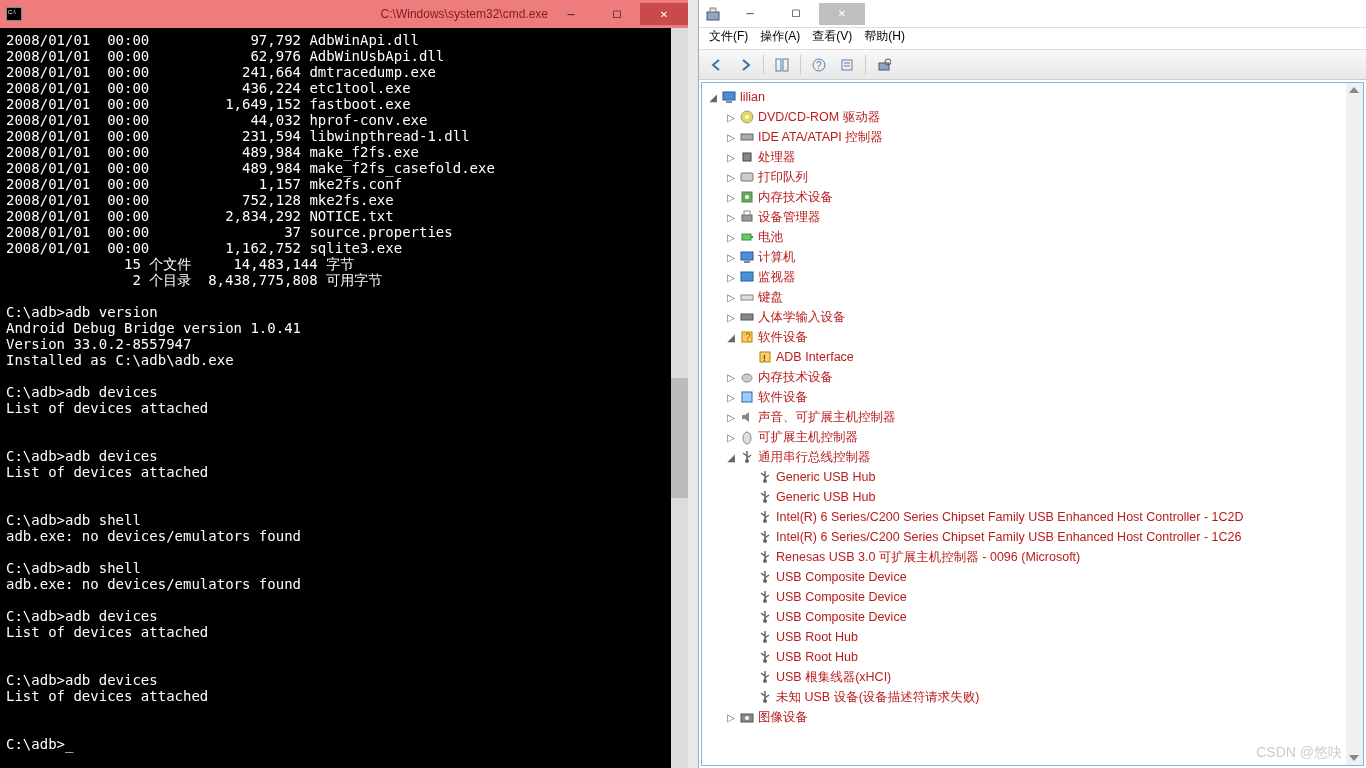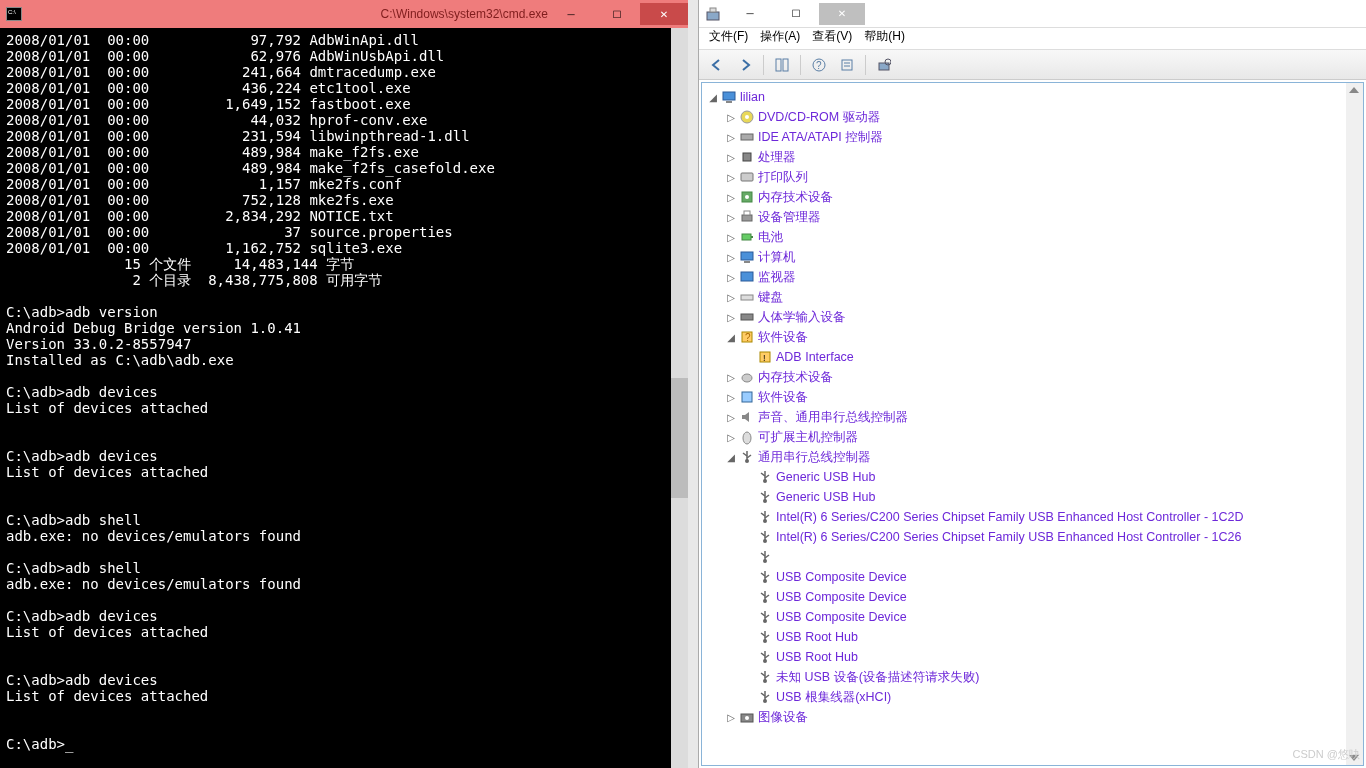--- a/index.html
+++ b/index.html
@@ -34,22 +34,22 @@
 .tree-area { flex: 1; overflow: hidden; position: relative; background: #fff; border: 1px solid #8ab4d8; margin: 2px; }
 .tree-area .scroll-v { position: absolute; right: 0; top: 0; width: 17px; height: 100%; background: #f0f0f0; }
 .tree-area .scroll-v::before, .tree-area .scroll-v::after { content:""; position:absolute; left:3px; width:0; height:0; border-left:5px solid transparent; border-right:5px solid transparent; }
 .tree-area .scroll-v::before { top:4px; border-bottom:6px solid #888; }
 .tree-area .scroll-v::after { bottom:4px; border-top:6px solid #888; }
 .tree { list-style: none; padding: 4px 0 4px 0; }
 .tree li { list-style: none; }
 .node { display: flex; align-items: center; height: 20px; padding-right: 16px; cursor: pointer; white-space: nowrap; }
 .node .expander { width: 14px; text-align: center; color: #666; font-size: 10px; cursor: pointer; }
 .node .iconbox { width: 18px; display: flex; align-items: center; justify-content: center; }
-.lbl { padding-left: 2px; font-size: 12.5px; color: #6d28d9; }
-.watermark { position: absolute; right: 6px; bottom: 6px; color: #ccc; font-size: 11px; }
+.lbl { padding-left: 2px; font-size: 12.5px; color: #b91c1c; }
+.watermark { position: absolute; right: 24px; bottom: 6px; color: #ccc; font-size: 14px; }
 svg { display: block; }
 </style>
 </head>
 <body>
 
 <div class="left-pane">
   <div class="cmd-titlebar">
     <div class="title-wrap">
       <span class="cmd-icon"></span>
       <span class="cmd-title">C:\Windows\system32\cmd.exe</span>
@@ -356,21 +356,21 @@
           </div>
         </li>
         <li>
           <div class="node" style="padding-left:22px">
             <span class="expander">▷</span>
             <span class="iconbox">
               <svg width="16" height="16">
                 <path d="M3 6 L6 6 L10 3 L10 13 L6 10 L3 10 Z" fill="#888"></path>
               </svg>
             </span>
-            <span class="lbl">声音、通用串行总线控制器</span>
+            <span class="lbl">声音、可扩展主机控制器</span>
           </div>
         </li>
         <li>
           <div class="node" style="padding-left:22px">
             <span class="expander">▷</span>
             <span class="iconbox">
               <svg width="16" height="16">
                 <ellipse cx="8" cy="9" rx="4" ry="6" fill="#ddd" stroke="#888"></ellipse>
               </svg>
             </span>
@@ -451,20 +451,21 @@
           <div class="node" style="padding-left:40px">
             <span class="expander"></span>
             <span class="iconbox">
               <svg width="16" height="16">
                 <circle cx="8" cy="12" r="2" fill="#666"></circle>
                 <line x1="8" y1="12" x2="8" y2="2" stroke="#666" stroke-width="1.5"></line>
                 <line x1="8" y1="7" x2="4" y2="4" stroke="#666" stroke-width="1.5"></line>
                 <line x1="8" y1="9" x2="12" y2="6" stroke="#666" stroke-width="1.5"></line>
               </svg>
             </span>
+            <span class="lbl">Renesas USB 3.0 可扩展主机控制器 - 0096 (Microsoft)</span>
           </div>
         </li>
         <li>
           <div class="node" style="padding-left:40px">
             <span class="expander"></span>
             <span class="iconbox">
               <svg width="16" height="16">
                 <circle cx="8" cy="12" r="2" fill="#666"></circle>
                 <line x1="8" y1="12" x2="8" y2="2" stroke="#666" stroke-width="1.5"></line>
                 <line x1="8" y1="7" x2="4" y2="4" stroke="#666" stroke-width="1.5"></line>
@@ -534,35 +535,35 @@
           <div class="node" style="padding-left:40px">
             <span class="expander"></span>
             <span class="iconbox">
               <svg width="16" height="16">
                 <circle cx="8" cy="12" r="2" fill="#666"></circle>
                 <line x1="8" y1="12" x2="8" y2="2" stroke="#666" stroke-width="1.5"></line>
                 <line x1="8" y1="7" x2="4" y2="4" stroke="#666" stroke-width="1.5"></line>
                 <line x1="8" y1="9" x2="12" y2="6" stroke="#666" stroke-width="1.5"></line>
               </svg>
             </span>
+            <span class="lbl">USB 根集线器(xHCI)</span>
+          </div>
+        </li>
+        <li>
+          <div class="node" style="padding-left:40px">
+            <span class="expander"></span>
+            <span class="iconbox">
+              <svg width="16" height="16">
+                <circle cx="8" cy="12" r="2" fill="#666"></circle>
+                <line x1="8" y1="12" x2="8" y2="2" stroke="#666" stroke-width="1.5"></line>
+                <line x1="8" y1="7" x2="4" y2="4" stroke="#666" stroke-width="1.5"></line>
+                <line x1="8" y1="9" x2="12" y2="6" stroke="#666" stroke-width="1.5"></line>
+              </svg>
+            </span>
             <span class="lbl">未知 USB 设备(设备描述符请求失败)</span>
-          </div>
-        </li>
-        <li>
-          <div class="node" style="padding-left:40px">
-            <span class="expander"></span>
-            <span class="iconbox">
-              <svg width="16" height="16">
-                <circle cx="8" cy="12" r="2" fill="#666"></circle>
-                <line x1="8" y1="12" x2="8" y2="2" stroke="#666" stroke-width="1.5"></line>
-                <line x1="8" y1="7" x2="4" y2="4" stroke="#666" stroke-width="1.5"></line>
-                <line x1="8" y1="9" x2="12" y2="6" stroke="#666" stroke-width="1.5"></line>
-              </svg>
-            </span>
-            <span class="lbl">USB 根集线器(xHCI)</span>
           </div>
         </li>
         <li>
           <div class="node" style="padding-left:22px">
             <span class="expander">▷</span>
             <span class="iconbox">
               <svg width="16" height="16">
                 <rect x="2" y="5" width="12" height="8" fill="#888" stroke="#555"></rect>
                 <circle cx="8" cy="9" r="2" fill="#fff"></circle>
               </svg>

